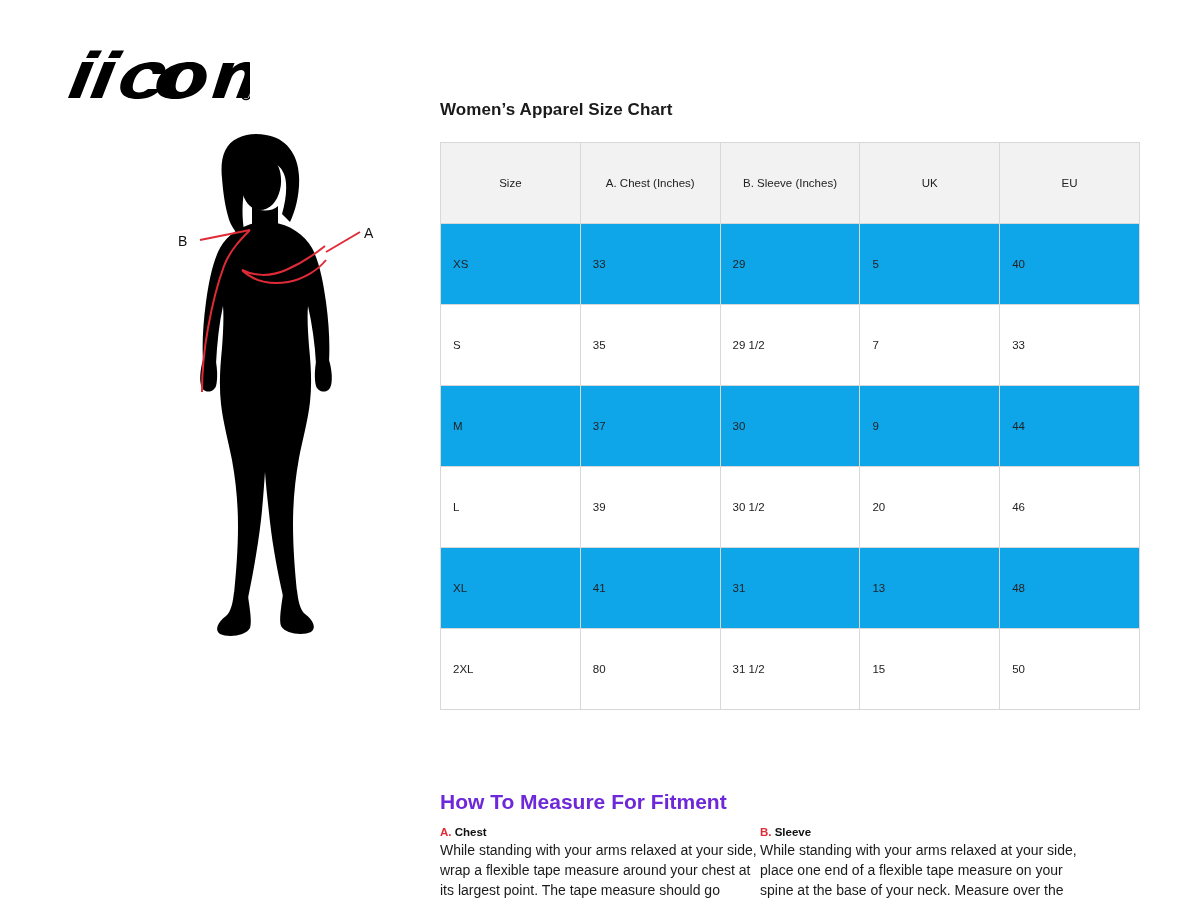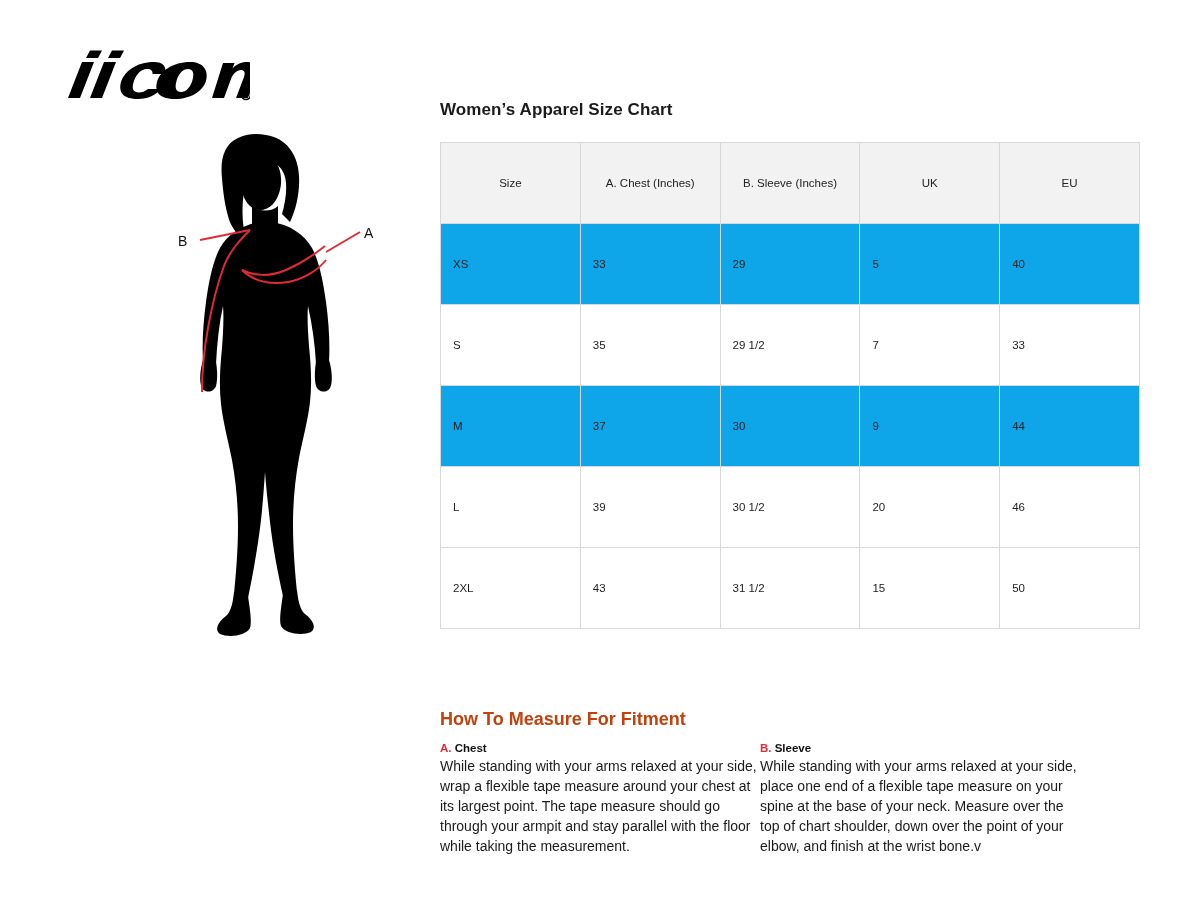--- a/index.html
+++ b/index.html
@@ -75,23 +75,23 @@
   table.size-chart tbody tr.plain td {
     background: #ffffff;
   }
 
   
   #measure-block {
     margin-top: 80px;
     width: 700px;
   }
   .measure-title {
-    font-size: 18px;
+    font-size: 21px;
     font-weight: bold;
-    color: #c2410c;
+    color: #6d28d9;
     margin: 0 0 12px 0;
   }
   .measure-cols {
     display: flex;
   }
   .measure-col {
     width: 320px;
   }
   .measure-head {
     font-size: 11.5px;
@@ -241,23 +241,30 @@
         <td>9</td>
         <td>44</td>
       </tr>
       <tr class="plain">
         <td>L</td>
         <td>39</td>
         <td>30 1/2</td>
         <td>20</td>
         <td>46</td>
       </tr>
+      <tr class="alt">
+        <td>XL</td>
+        <td>41</td>
+        <td>31</td>
+        <td>13</td>
+        <td>48</td>
+      </tr>
       <tr class="plain">
         <td>2XL</td>
-        <td>43</td>
+        <td>80</td>
         <td>31 1/2</td>
         <td>15</td>
         <td>50</td>
       </tr>
     </tbody>
   </table>
 
   <div id="measure-block">
     <h2 class="measure-title">How To Measure For Fitment</h2>
     <div class="measure-cols">

